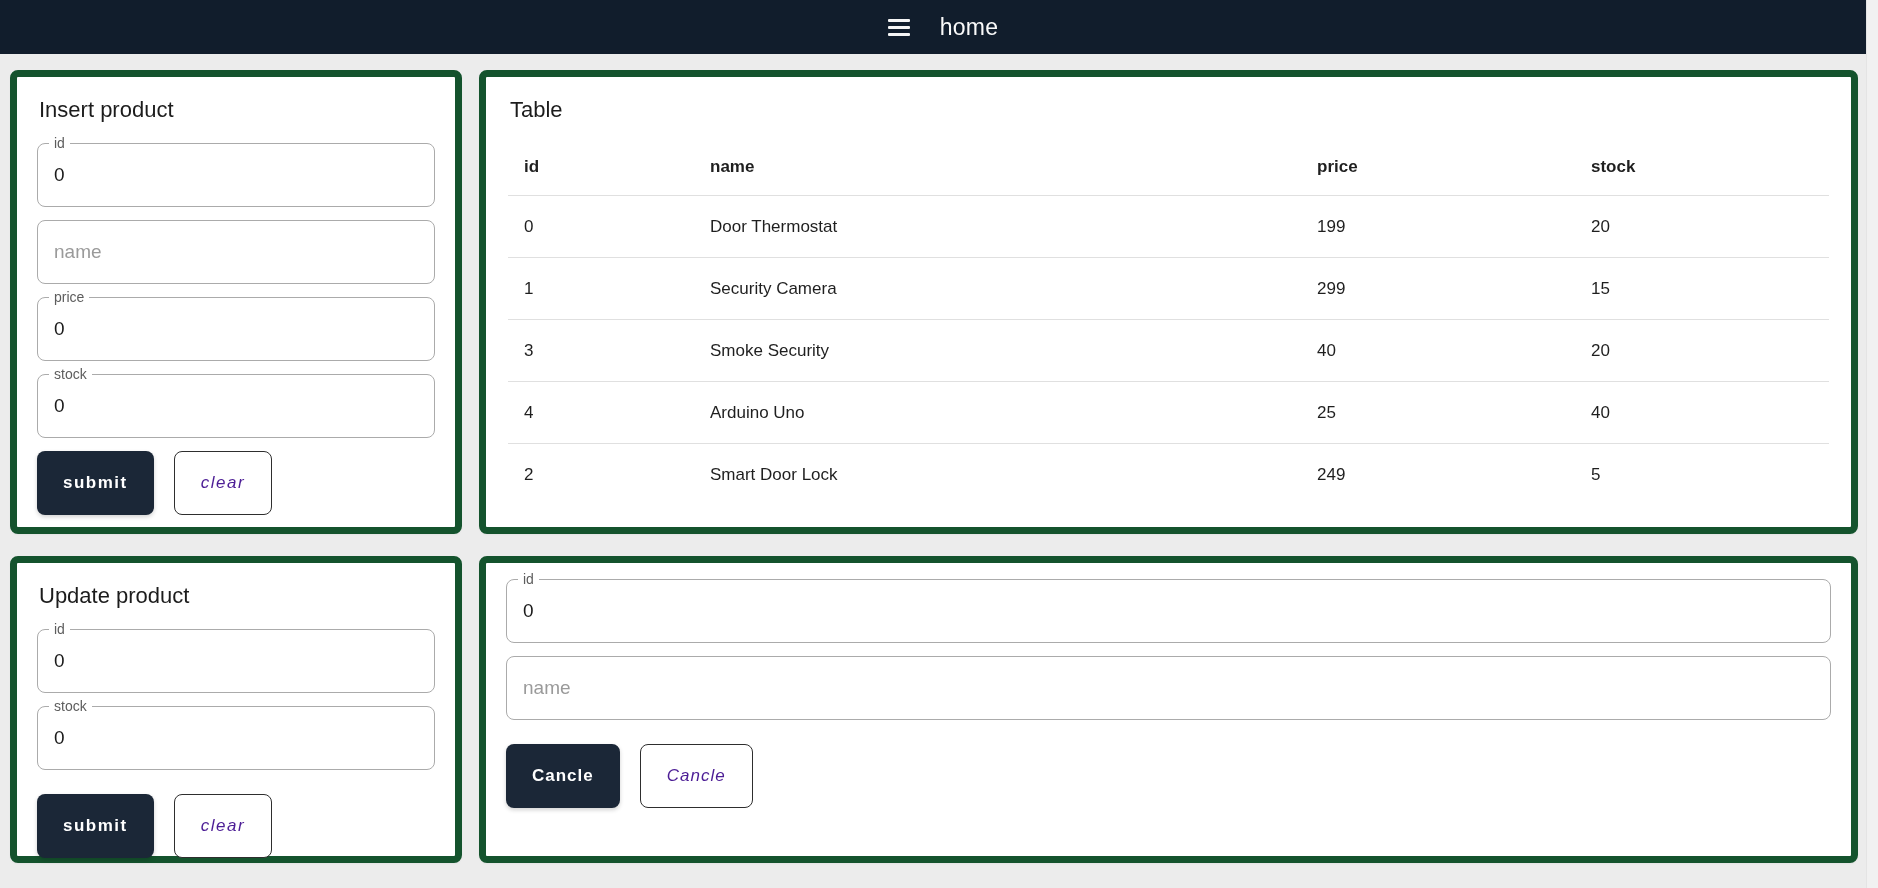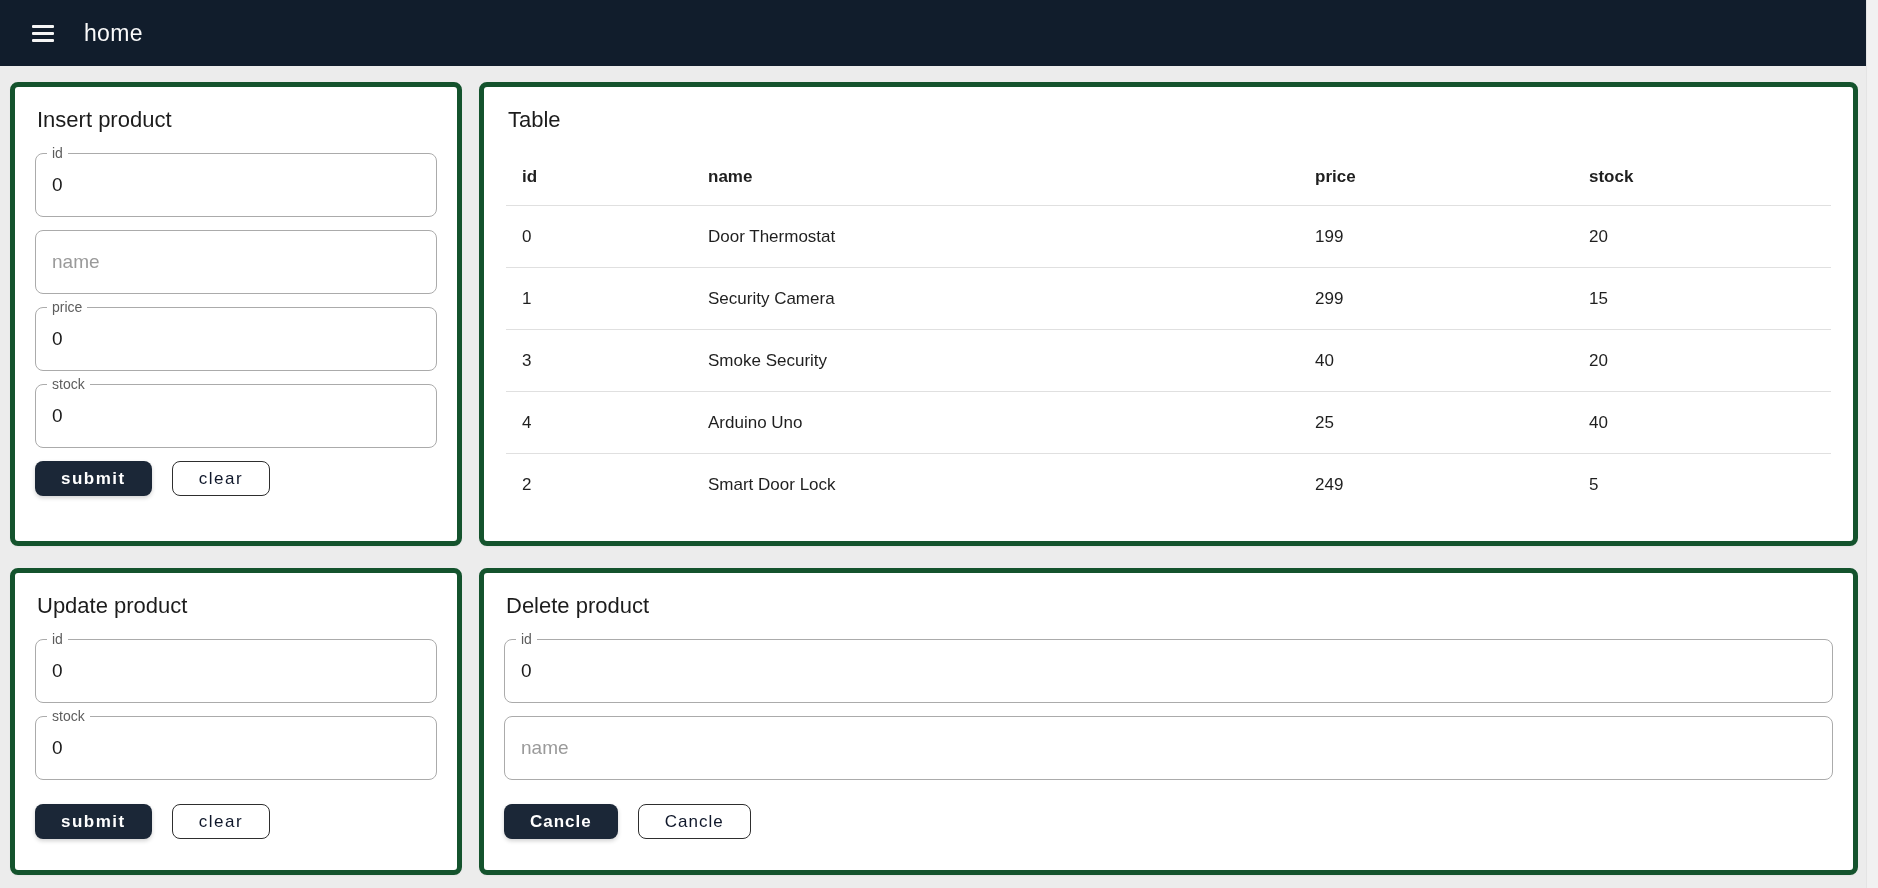--- a/index.html
+++ b/index.html
@@ -5,26 +5,27 @@
   * { box-sizing: border-box; margin: 0; padding: 0; }
   html, body { width: 1878px; height: 888px; overflow: hidden; }
   body {
     font-family: "Liberation Sans", sans-serif;
     background: #ececec;
     position: relative;
   }
 
   
   .navbar {
-    height: 66px;
+    height: 54px;
     background: #111d2c;
     display: flex;
     align-items: center;
     padding: 0 24px;
     color: #fff;
+    justify-content: center;
   }
   .menu-btn {
     background: transparent;
     border: none;
     cursor: pointer;
     padding: 8px;
     margin-right: 22px;
     display: flex;
     flex-direction: column;
     justify-content: center;
@@ -46,21 +47,21 @@
   
   .content {
     padding: 16px 20px 0 10px;
     display: grid;
     grid-template-columns: 452px 1fr;
     grid-template-rows: 464px 307px;
     gap: 22px 17px;
   }
   .card {
     background: #fff;
-    border: 5px solid #14532d;
+    border: 7px solid #14532d;
     border-radius: 8px;
     padding: 16px 20px;
     box-shadow: 0 1px 2px rgba(0,0,0,0.04);
   }
   .card-title { font-size: 22px; font-weight: 400; color: #1c1c1c; margin: 4px 0 20px 2px; }
 
   
   .field {
     position: relative;
     border: 1px solid #ababab;
@@ -92,34 +93,35 @@
   .field input::placeholder { color: #9a9a9a; opacity: 1; }
 
   
   .btn-row { display: flex; gap: 20px; margin-top: 12px; }
   .btn {
     font-family: "Liberation Sans", sans-serif;
     font-size: 17px;
     border-radius: 8px;
     cursor: pointer;
     letter-spacing: 1.5px;
-    height: 35px;
+    height: 64px;
     padding: 0 26px;
   }
   .btn-dark {
     background: #1b2737;
     color: #fff;
     border: none;
     box-shadow: 0 2px 4px rgba(0,0,0,0.18);
     font-weight: 700;
   }
   .btn-outline {
     background: #fff;
-    color: #0f172a;
+    color: #4c1d95;
     border: 1px solid #2e2e2e;
+    font-style: italic;
   }
 
   
   .table-card { padding: 16px 22px; }
   table { width: 100%; border-collapse: collapse; }
   th, td { text-align: left; padding: 14px 16px; font-size: 17px; color: #1f1f1f; }
   thead th { font-weight: 700; border-bottom: 1px solid #e0e0e0; padding-bottom: 18px; }
   tbody td { border-bottom: 1px solid #e0e0e0; height: 62px; }
   tbody tr:last-child td { border-bottom: none; }
   col.c-id    { width: 186px; }
@@ -235,21 +237,20 @@
       <input type="text" value="0" style="">
     </div>
 
     <div class="btn-row" style="margin-top:24px">
       <button class="btn btn-dark">submit</button>
       <button class="btn btn-outline">clear</button>
     </div>
   </section>
 
   <section class="card">
-    <h2 class="card-title">Delete product</h2>
 
     <div class="field">
       <span class="notch-label">id</span>
       <input type="text" value="0" style="">
     </div>
 
     <div class="field">
       <input type="text" placeholder="name" style="">
     </div>
 

